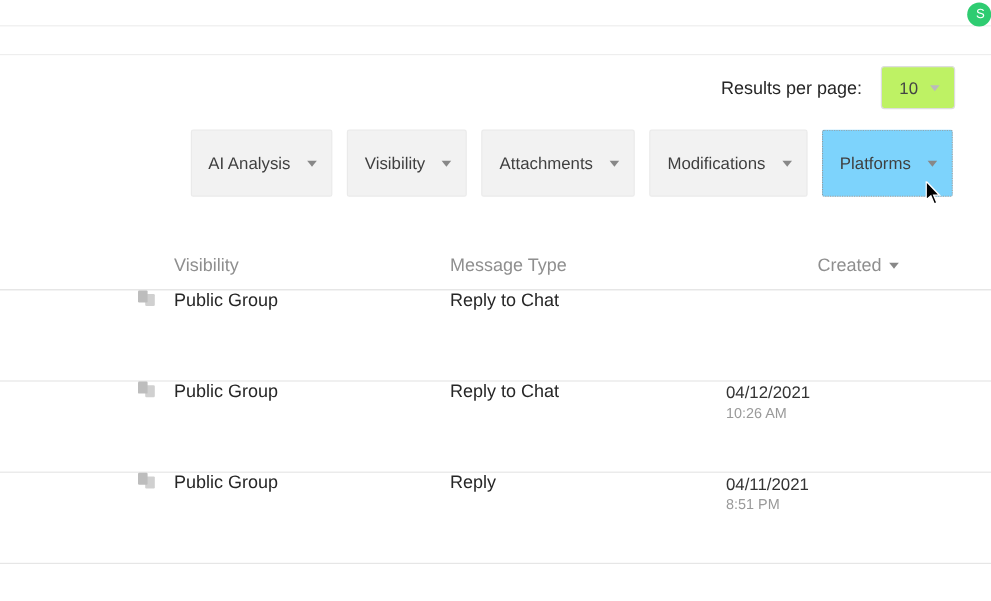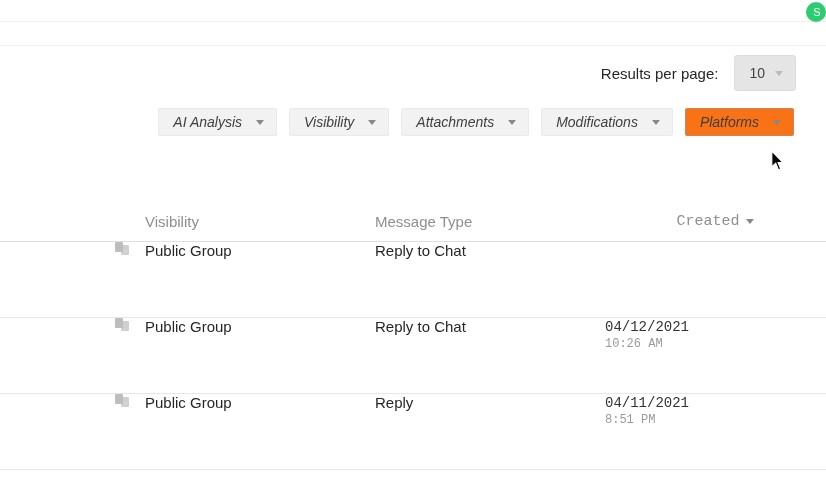--- a/index.html
+++ b/index.html
@@ -49,49 +49,48 @@
   }
   .rpp-select {
     display: flex; align-items: center;
     border: 1px solid #ddd;
     border-radius: 3px;
     height: 36px;
     padding: 0 12px 0 14px;
     font-size: 14px;
     color: #444;
     gap: 10px;
-    background: #e5e5e5;
+    background: #bef264;
   }
 
   .filters-row {
     height: 58px;
     display: flex;
     align-items: flex-start;
     justify-content: flex-end;
     padding-right: 32px;
     padding-top: 8px;
     gap: 12px;
   }
   .filter-btn {
     display: inline-flex;
     align-items: center;
     justify-content: space-between;
     background: #f2f2f2;
     border: 1px solid #eaeaea;
     border-radius: 2px;
-    height: 28px;
+    height: 56px;
     padding: 0 12px 0 14px;
     font-size: 14px;
     color: #3f3f3f;
     gap: 14px;
     cursor: pointer;
-    font-style: italic;
   }
   .filter-btn.active {
-    background: #f97316;
+    background: #7dd3fc;
     border: 1px dotted #9a9a9a;
   }
 
   .caret {
     width: 0; height: 0;
     border-left: 4px solid transparent;
     border-right: 4px solid transparent;
     border-top: 5px solid #888;
     display: inline-block;
   }
@@ -114,21 +113,21 @@
     display: flex;
     align-items: flex-start;
     height: 76px;
     border-bottom: 1px solid #e6e6e6;
     font-size: 15px;
     color: #262626;
   }
   .col-icon { width: 145px; display:flex; justify-content: flex-end; padding-right: 14px; }
   .col-vis  { width: 230px; }
   .col-type { width: 230px; }
-  .col-date { width: 220px; display:flex; flex-direction: column; justify-content: center; font-family: Liberation Mono, monospace; }
+  .col-date { width: 220px; display:flex; flex-direction: column; justify-content: center; }
   .thead .col-date { flex-direction: row; align-items: center; gap: 6px; }
 
   .date-primary { font-size: 14px; color: #333; line-height: 18px; }
   .date-secondary { font-size: 12px; color: #9a9a9a; line-height: 16px; }
 
   .group-icon {
     width: 16px; height: 14px; position: relative;
     opacity: 0.55;
   }
   .group-icon .b { position:absolute; border-radius:1px; background:#888; }

